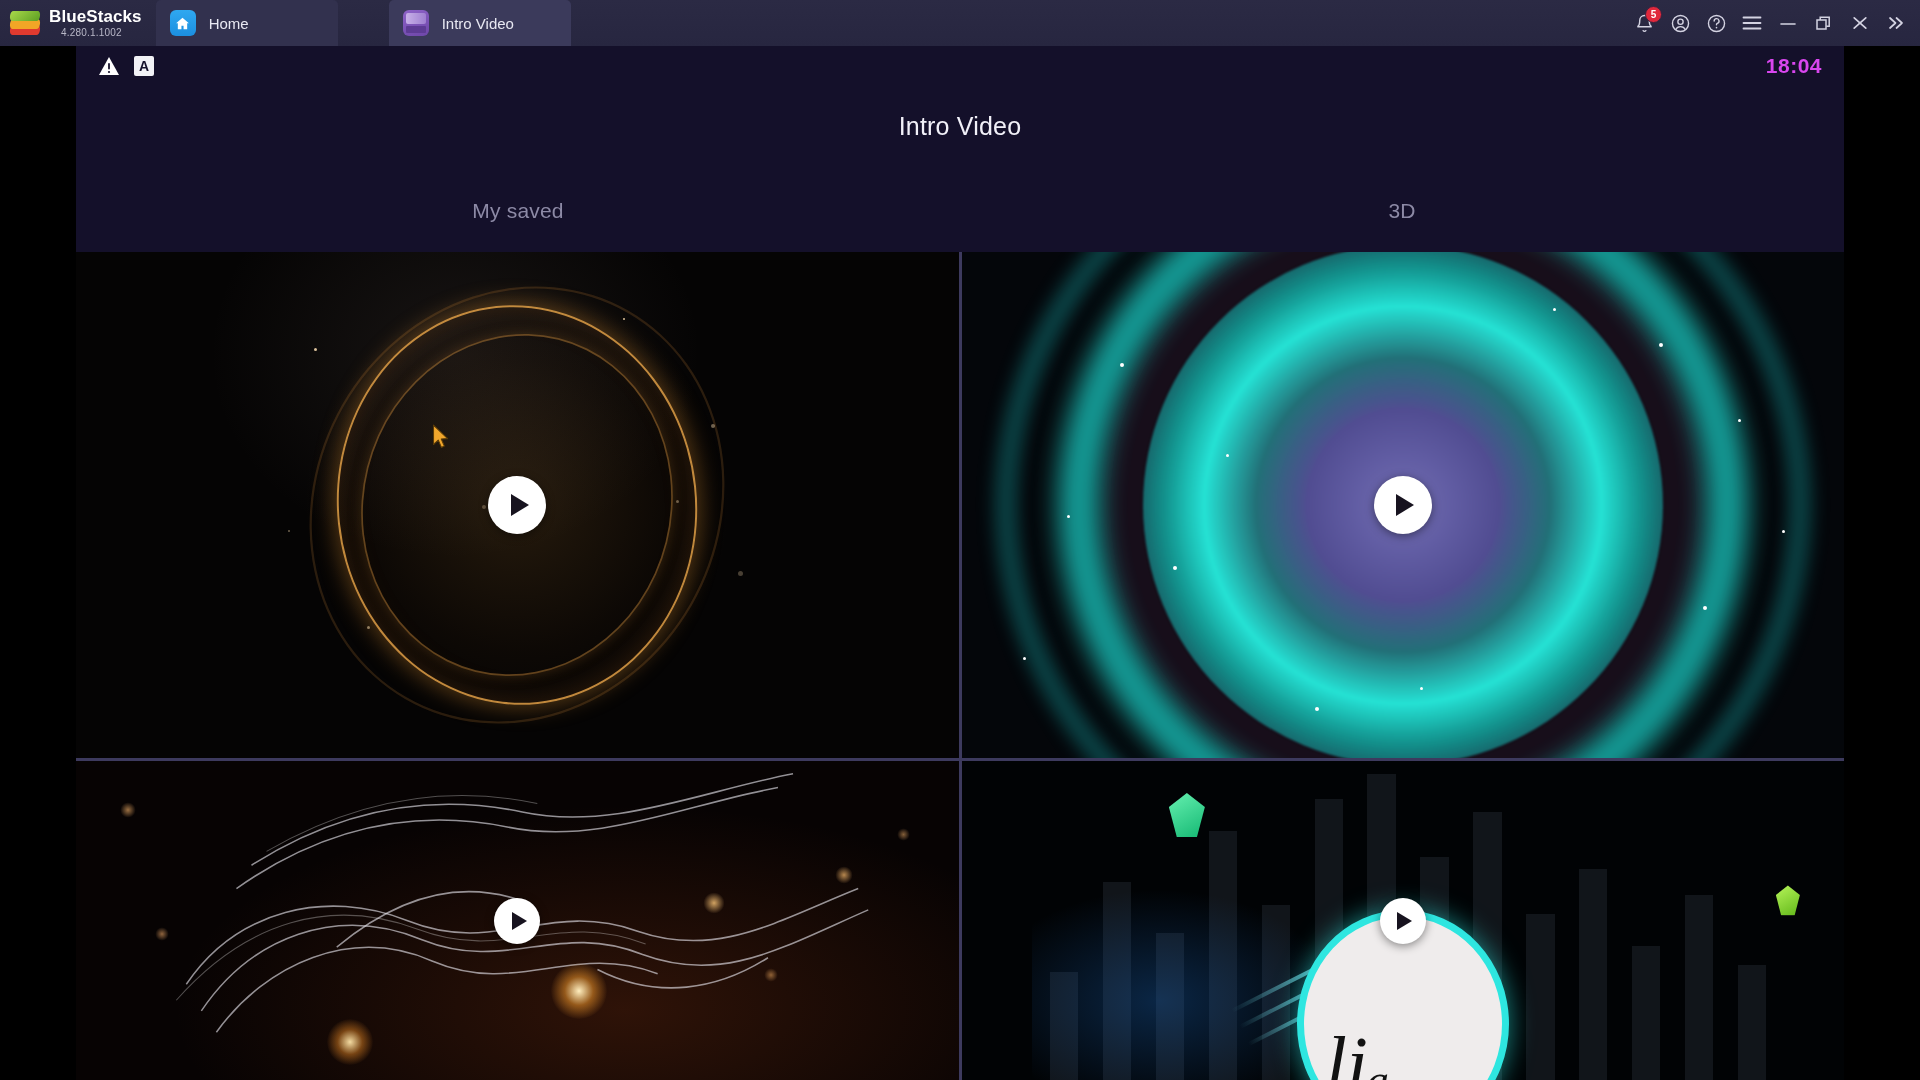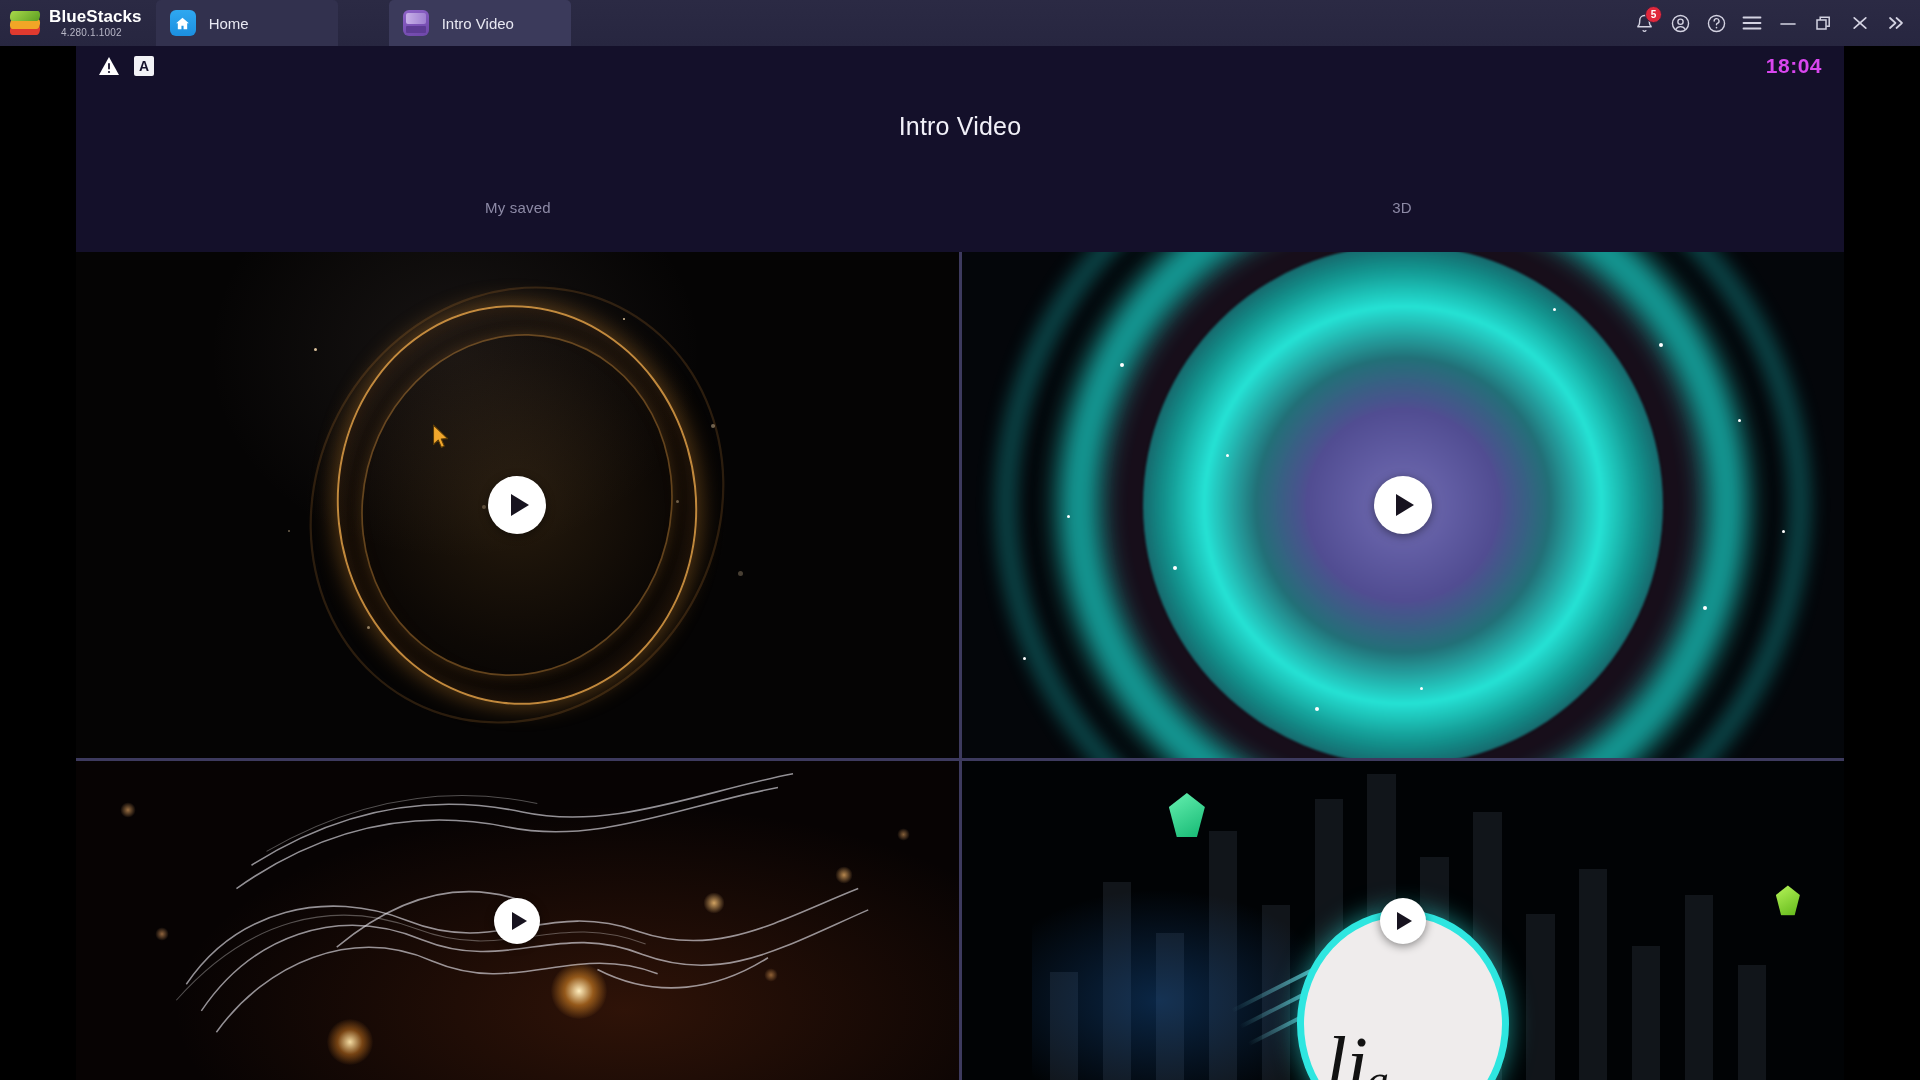--- a/index.html
+++ b/index.html
@@ -105,21 +105,21 @@
     font-size:25px; color:#f1f0f8; font-weight:normal; letter-spacing:.2px;
   }
   .tabs {
     position:absolute; left:0; bottom:0; width:1768px; height:64px;
     display:flex; align-items:flex-start;
   }
   .tab-item {
     flex:1 1 0; height:64px; position:relative; cursor:default;
     display:flex; align-items:flex-start; justify-content:center; padding-top:11px;
   }
-  .tab-item .lbl { font-size:15px; color:#8d8aa6; letter-spacing:.2px; }
+  .tab-item .lbl { font-size:21px; color:#8d8aa6; letter-spacing:.2px; }
   .tab-item.active .lbl { color:#ffffff; font-weight:bold; }
   .tab-underline {
     position:absolute; bottom:0; left:50%; transform:translateX(-50%);
     width:218px; height:5px; background:#37c8c0; border-radius:2px;
   }
 
   
   .grid {
     position:absolute; left:0; top:206px; width:1768px; height:828px;
     display:grid; grid-template-columns:1fr 1fr; grid-template-rows:506px 1fr;

